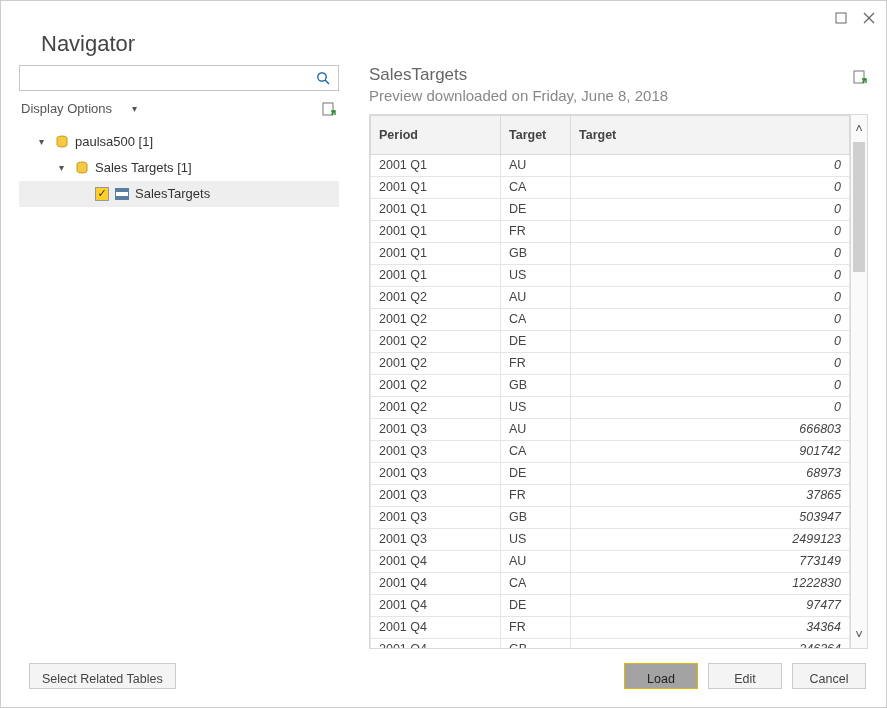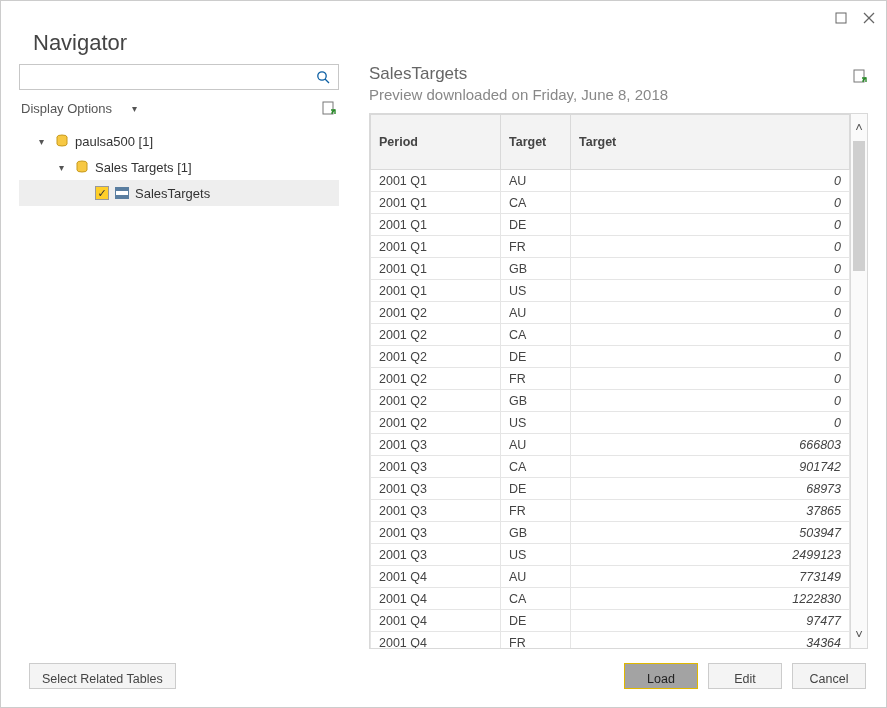--- a/index.html
+++ b/index.html
@@ -28,21 +28,21 @@
   }
   .titlebar .ctl {
     width: 14px; height: 14px;
     display:flex; align-items:center; justify-content:center;
     cursor: pointer;
   }
   .header-title {
     font-size: 22px;
     font-weight: 300;
     color: #444;
-    padding: 2px 28px 8px 32px;
+    padding: 2px 28px 8px 40px;
   }
   .body {
     flex: 1 1 auto;
     display: flex;
     padding: 0 18px;
     min-height: 0;
   }
   
   .left {
     width: 330px;
@@ -161,21 +161,21 @@
     width: 100%;
     table-layout: fixed;
     font-size: 12.5px;
     color:#444;
   }
   table.grid th {
     text-align:left;
     font-weight:600;
     background:#f3f3f3;
     border:1px solid #d9d9d9;
-    padding: 20px 8px;
+    padding: 12px 8px;
     height:24px;
   }
   table.grid td {
     border:1px solid #e5e5e5;
     padding: 3px 8px;
     height:22px;
     white-space: nowrap;
   }
   table.grid td.num {
     text-align:right;

